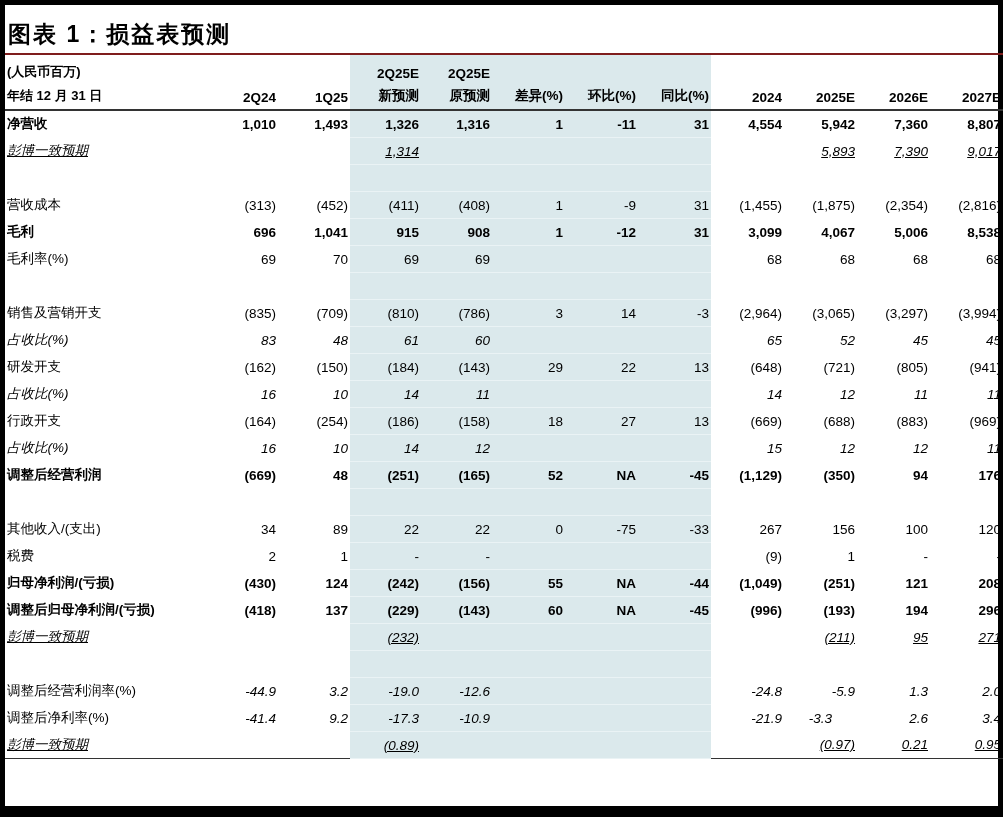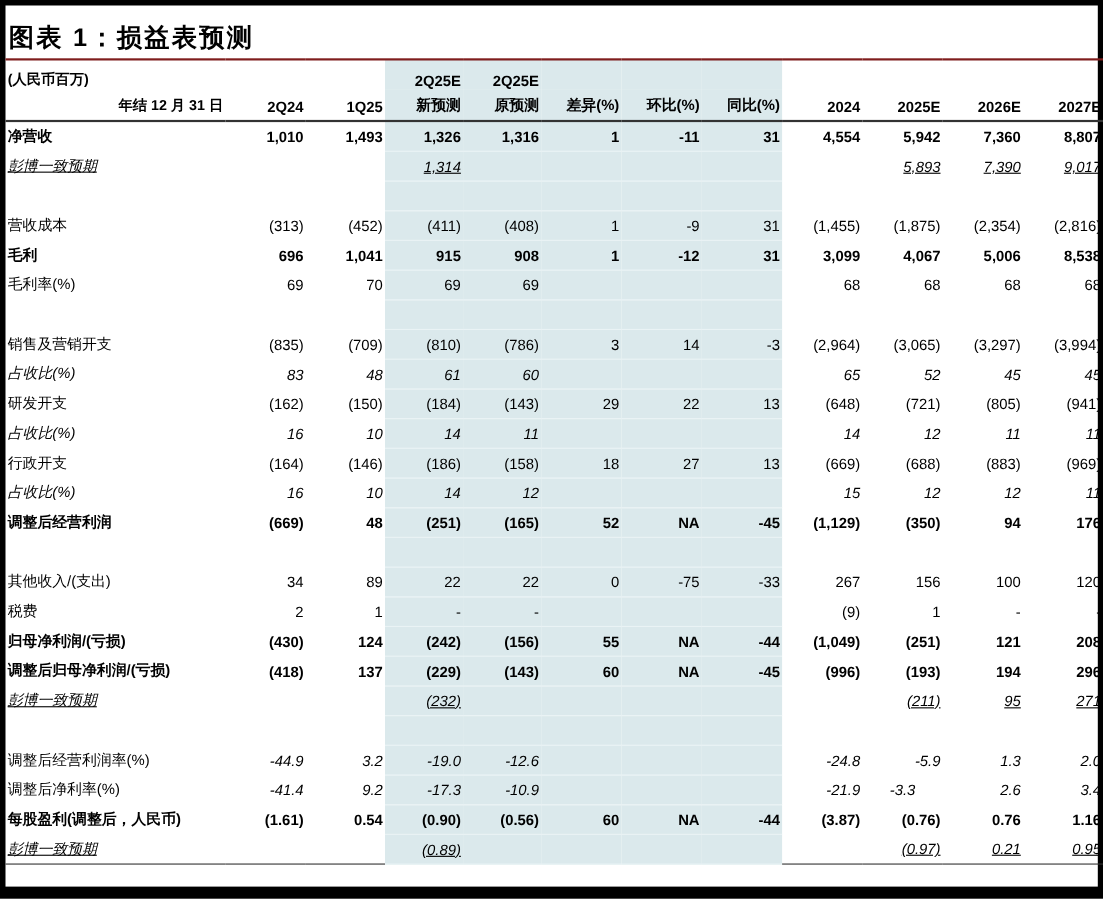--- a/index.html
+++ b/index.html
@@ -24,21 +24,21 @@
     col.c-sh1 { width: 71px; }
     col.c-sh2 { width: 71px; }
     col.c-sh3 { width: 73px; }
     col.c-sh4 { width: 73px; }
     col.c-sh5 { width: 73px; }
     col.c-y { width: 73px; }
     td, th { padding: 0 2px 0 2px; height: 26px; white-space: nowrap; text-align: right; vertical-align: middle; }
     td.lbl, th.lbl { text-align: left; padding-left: 2px; }
     thead tr.top th { border-top: 2px solid #7f1d1d; }
     thead th { font-weight: bold; height: 24px; vertical-align: bottom; }
-    thead tr.h2 th { border-bottom: 2px solid #333; padding-bottom: 4px; text-align: right; }
+    thead tr.h2 th { border-bottom: 2px solid #333; padding-bottom: 4px; }
     thead tr.h1 th { padding-top: 2px; vertical-align: bottom; }
     .hdr-lbl { font-weight: bold; font-size: 13px; }
     .sh { background: #dbe9ec; }
     tbody tr td.sh { border-bottom: 1px solid #eaf3f5; }
     tr.bold td { font-weight: bold; }
     tr.ital td { font-style: italic; }
     tr.cons td.val { font-style: italic; text-decoration: underline; }
     tr.cons td.lbl { font-style: italic; text-decoration: underline; }
     tr.spacer td { height: 26px; }
     tr.last td { border-bottom: 1.5px solid #333; }
@@ -248,21 +248,21 @@
           <td class="val sh"></td>
           <td class="val sh"></td>
           <td class="val">14</td>
           <td class="val">12</td>
           <td class="val">11</td>
           <td class="val">11</td>
         </tr>
         <tr>
           <td class="lbl">行政开支</td>
           <td class="val">(164)</td>
-          <td class="val">(146)</td>
+          <td class="val">(254)</td>
           <td class="val sh">(186)</td>
           <td class="val sh">(158)</td>
           <td class="val sh">18</td>
           <td class="val sh">27</td>
           <td class="val sh">13</td>
           <td class="val">(669)</td>
           <td class="val">(688)</td>
           <td class="val">(883)</td>
           <td class="val">(969)</td>
         </tr>
@@ -413,34 +413,20 @@
           <td class="val sh" style="font-style: italic;">-17.3</td>
           <td class="val sh" style="font-style: italic;">-10.9</td>
           <td class="val sh" style="font-style: italic;"></td>
           <td class="val sh" style="font-style: italic;"></td>
           <td class="val sh" style="font-style: italic;"></td>
           <td class="val" style="font-style: italic;">-21.9</td>
           <td class="val" style="font-style: italic; text-align: center;">-3.3</td>
           <td class="val" style="font-style: italic;">2.6</td>
           <td class="val" style="font-style: italic;">3.4</td>
         </tr>
-        <tr class="bold">
-          <td class="lbl">每股盈利(调整后，人民币)</td>
-          <td class="val">(1.61)</td>
-          <td class="val">0.54</td>
-          <td class="val sh">(0.90)</td>
-          <td class="val sh">(0.56)</td>
-          <td class="val sh">60</td>
-          <td class="val sh">NA</td>
-          <td class="val sh">-44</td>
-          <td class="val">(3.87)</td>
-          <td class="val">(0.76)</td>
-          <td class="val">0.76</td>
-          <td class="val">1.16</td>
-        </tr>
         <tr class="cons last">
           <td class="lbl">彭博一致预期</td>
           <td class="val"></td>
           <td class="val"></td>
           <td class="val sh">(0.89)</td>
           <td class="val sh"></td>
           <td class="val sh"></td>
           <td class="val sh"></td>
           <td class="val sh"></td>
           <td class="val"></td>

